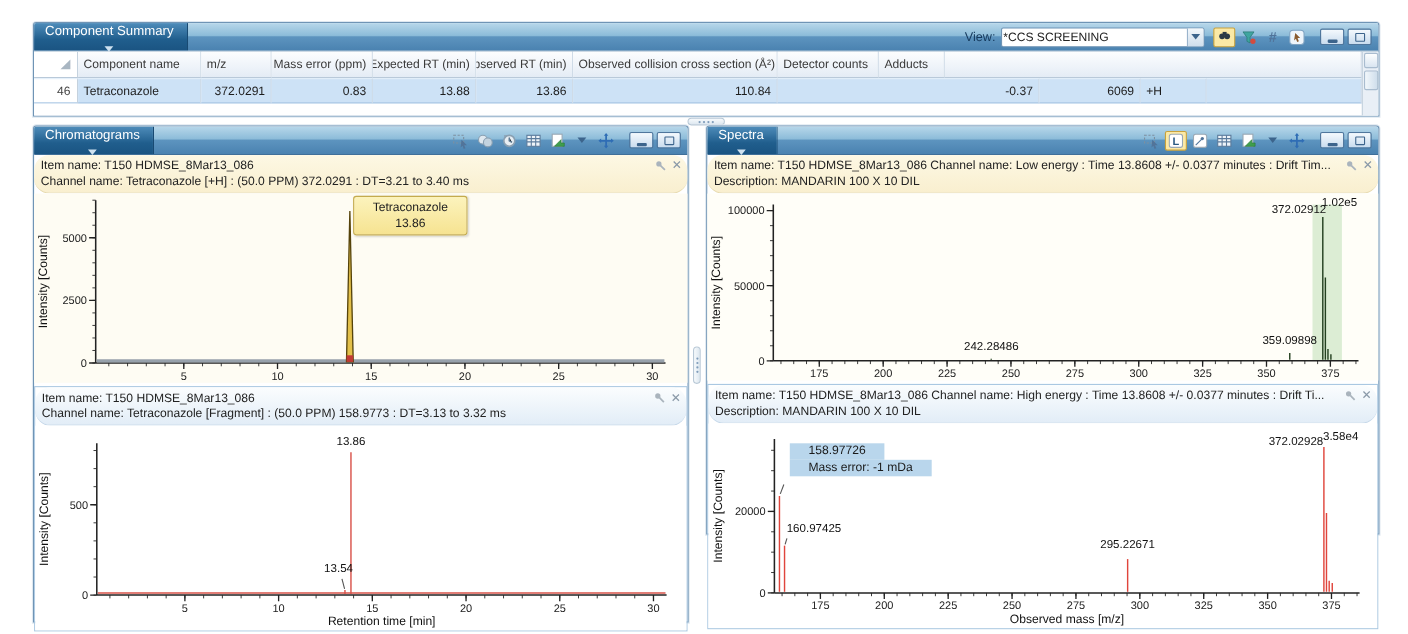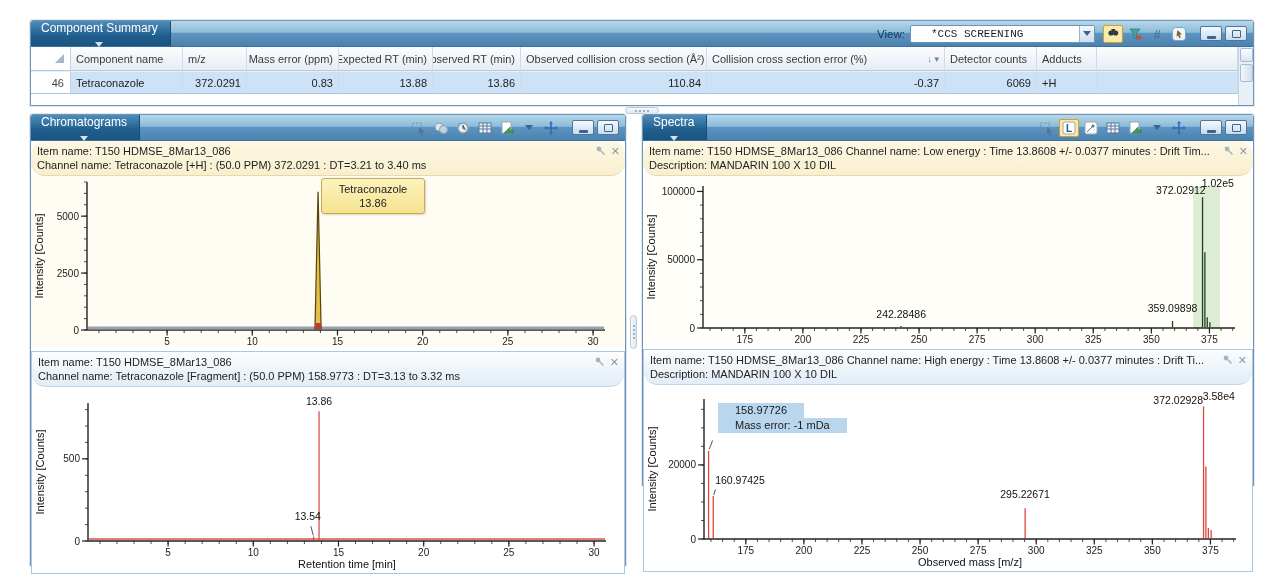--- a/index.html
+++ b/index.html
@@ -22,21 +22,21 @@
   .glyph-min { width:9px; height:3px; background:#3c648c; margin-top:7px; border-radius:1px; }
   .glyph-max { width:9px; height:8px; border:1.5px solid #3c648c; border-radius:1px; }
   .tb-icon { width:20px; height:18px; display:flex; align-items:center; justify-content:center; margin:0 1px; border-radius:2px; }
   .tb-icon.hl { background:#fbe9a6; border:1px solid #c9a23c; }
   .tb-icon svg { display:block; }
 
   
   .summary { position:absolute; left:0; top:0; width:1224px; height:86px; }
   .viewlbl { color:#15395c; font-size:11.5px; margin-right:5px; }
   .combo { display:flex; width:185px; height:18px; border:1px solid #6f94b5; background:#fff; border-radius:2px; }
-  .combo .val { flex:1; font-size:11px; color:#222; padding:2px 20px; white-space:nowrap; overflow:hidden;font-family:Liberation Mono, monospace; }
+  .combo .val { flex:1; font-size:11px; color:#222; padding:2px 1px; white-space:nowrap; overflow:hidden; }
   .combo .btn { width:15px; background:linear-gradient(#f2f7fb,#cfdeec); border-left:1px solid #9ab4cc; display:flex; align-items:center; justify-content:center; }
   .combo .btn .caret { border-top-color:#3c648c; }
 
   .tblwrap { position:relative; height:58px; background:#fff; }
   .tbl { display:flex; flex-direction:column; margin-right:15px; }
   .trow { display:flex; }
   .th, .td { font-size:11px; color:#333; padding:0 5px; display:flex; align-items:center; height:24px; border-right:1px solid #cfdbe7; white-space:nowrap; overflow:hidden; }
   .th { background:linear-gradient(#fcfdfe,#eef3f9 60%,#e4ecf5); border-bottom:1px solid #b9c9d9; color:#3a3a3a; }
   .td { height:23px; background:#cde2f6; border-bottom:1px solid #a8c6e4; border-top:1px solid #e3effa; color:#1d1d1d; }
   .gut { background:#fff !important; color:#444; justify-content:flex-end; padding-right:6px; border-right:1px solid #c5d2de; }
@@ -138,24 +138,20 @@
         <div class="trow">
           <div class="th gut" style="width:40px">
               <span class="corner-tri"></span>
             </div>
           <div class="th" style="width:112px">Component name</div>
           <div class="th" style="width:64px">m/z</div>
           <div class="th num" style="width:92px">Mass error (ppm)</div>
           <div class="th num" style="width:94px">Expected RT (min)</div>
           <div class="th num" style="width:88px">Observed RT (min)</div>
           <div class="th" style="width:186px">Observed collision cross section (Å²)</div>
-          <div class="th" style="width:238px">
-            <span>Collision cross section error (%)</span>
-            <span class="sorticon">↓ ▾</span>
-          </div>
           <div class="th" style="width:92px">Detector counts</div>
           <div class="th" style="width:60px">Adducts</div>
           <div class="th" style="flex:1"></div>
         </div>
         <div class="trow">
           <div class="td gut" style="width:40px">46</div>
           <div class="td" style="width:112px">Tetraconazole</div>
           <div class="td num" style="width:64px">372.0291</div>
           <div class="td num" style="width:92px">0.83</div>
           <div class="td num" style="width:94px">13.88</div>

